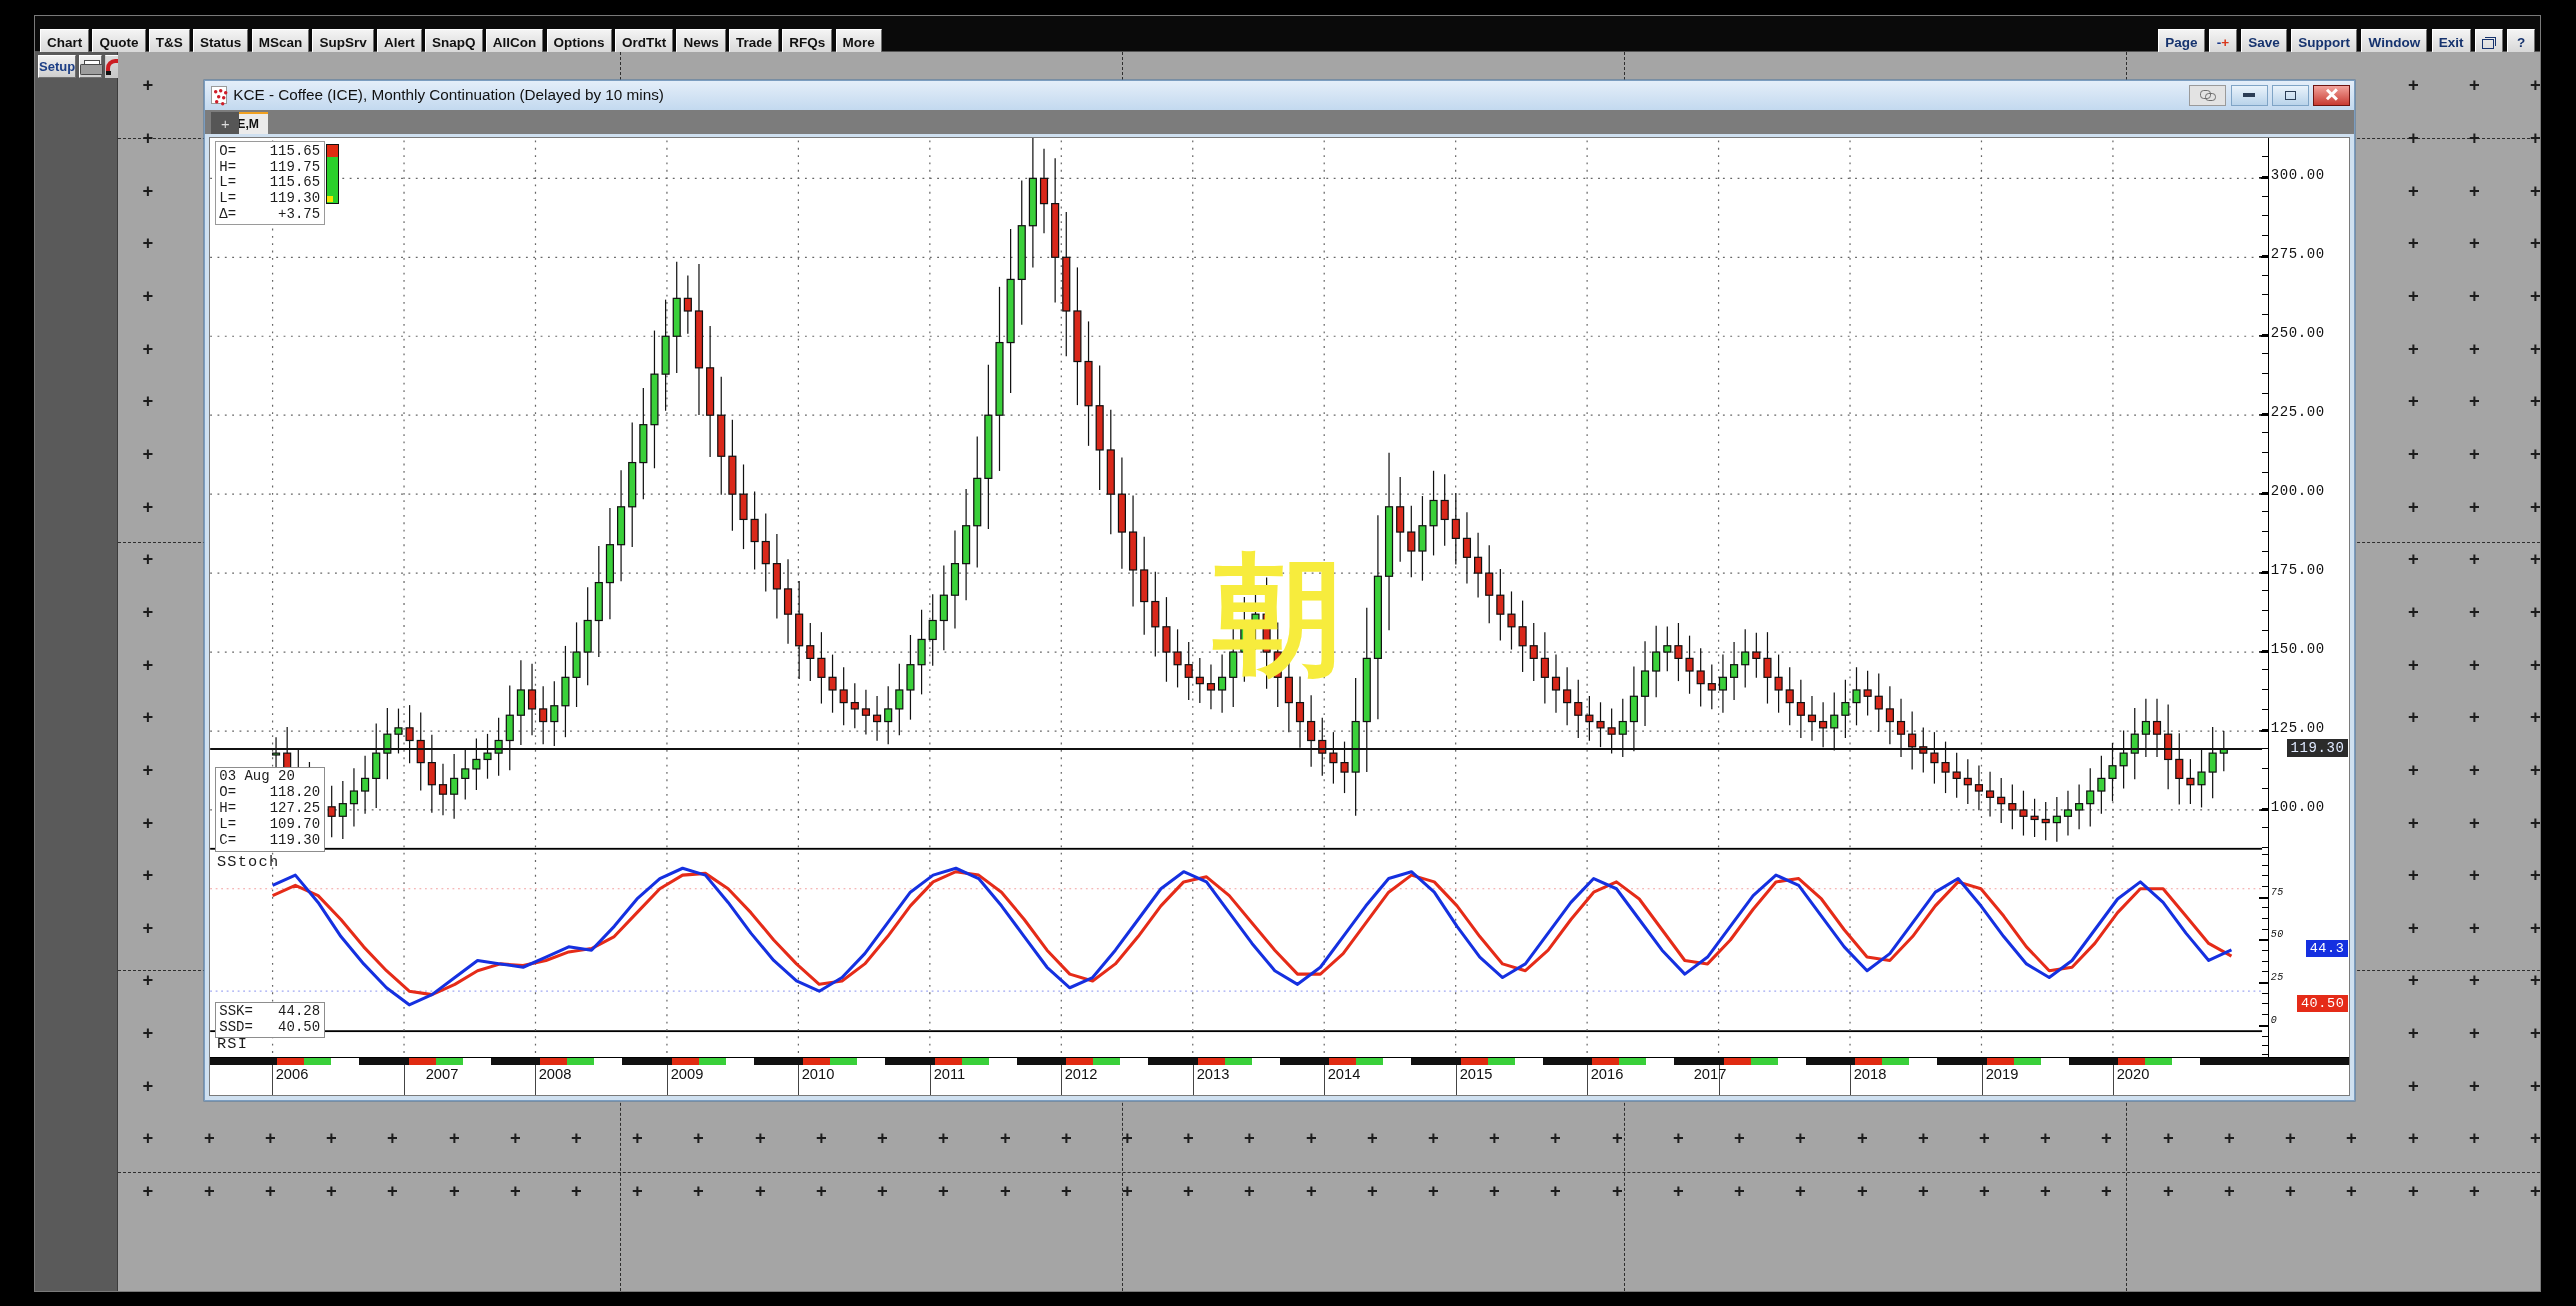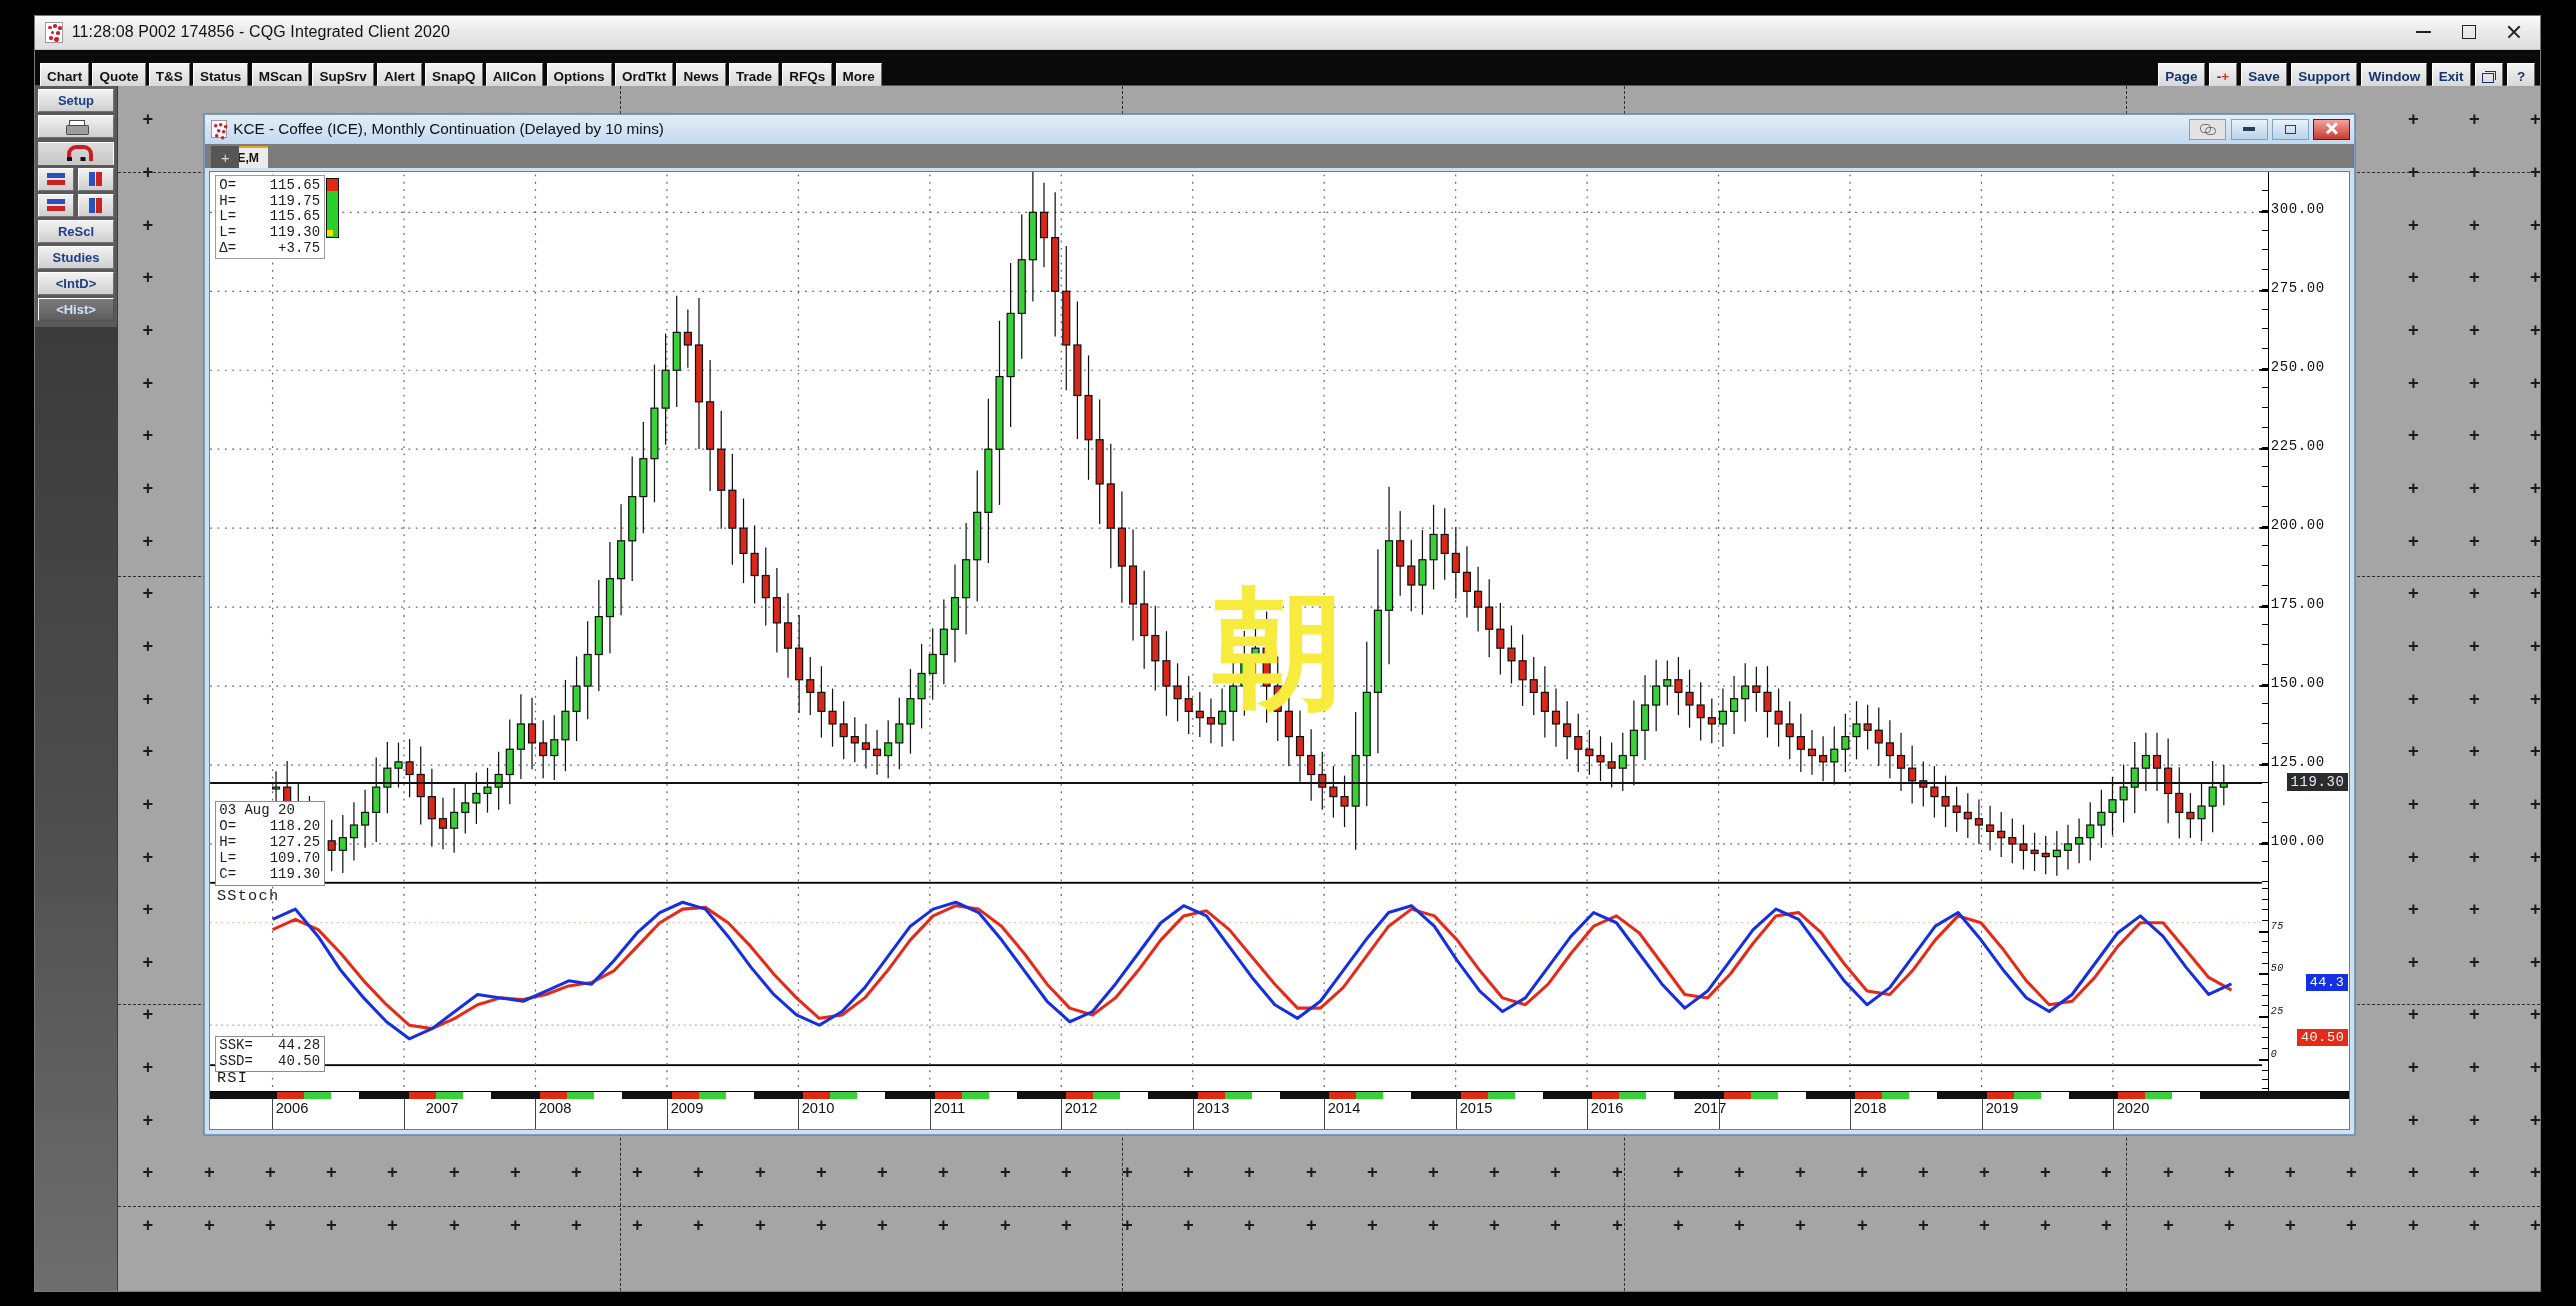--- a/index.html
+++ b/index.html
@@ -73,21 +73,21 @@
   .pm-ico{font-size:13.5px;font-weight:bold;}
   .pm-ico .m{color:#1b3a8c;} .pm-ico .p{color:#d9361a;}
   .restore-ico{ width:13.5px;height:12.2px;position:relative;}
   .restore-ico:before{content:"";position:absolute;left:0;bottom:0;width:9.8px;height:8px;border:1.2px solid #16336e;}
   .restore-ico:after{content:"";position:absolute;right:0;top:0;width:9.8px;height:8px;border:1.2px solid #16336e;border-bottom:none;border-left:none;}
 
   
   .workarea{ flex:1; display:flex; background:#8d8d8d; overflow:hidden; position:relative;}
   .sidebar{
     width:83px; min-width:83px; background:#5a5a5a; padding:3.7px 3.1px;
-    display:flex;flex-direction:column;gap:3.1px;
+    display:flex;flex-direction:row;gap:3.1px;
     border-right:1.2px solid #3c3c3c;
   }
   .sb-btn{
     height:23px;background:linear-gradient(180deg,#f2f2f2,#cfcfcf);
     border:1.2px solid;border-color:#ffffff #717171 #717171 #ffffff;
     display:flex;align-items:center;justify-content:center;
     font-size:13px;font-weight:bold;color:#1d3f86;
   }
   .sb-row{display:flex;gap:3.1px;}
   .sb-row .sb-btn{flex:1;}
@@ -229,43 +229,20 @@
     content:"";position:absolute;inset:2.4px;
     background:repeating-linear-gradient(135deg,#8f8f8f 0 1.8px,transparent 1.8px 4.9px);
   }
 </style>
 </head>
 <body>
 
 <div class="app">
   <div class="win-frame">
 
-    <div class="titlebar">
-      <div class="app-icon">
-        <i></i>
-          <i></i>
-          <i></i>
-          <i></i>
-          <i></i>
-          <i></i>
-          <i></i>
-      </div>
-      <div class="title-text">11:28:08   P002   174856 - CQG Integrated Client 2020</div>
-      <div class="win-btns">
-        <div class="win-btn">
-            <div class="gl-min"></div>
-          </div>
-        <div class="win-btn">
-            <div class="gl-max"></div>
-          </div>
-        <div class="win-btn close">
-            <div class="gl-close"></div>
-          </div>
-      </div>
-    </div>
 
     <div class="toolbar">
       <div class="tb-btn">Chart</div>
       <div class="tb-btn">Quote</div>
       <div class="tb-btn">T&amp;S</div>
       <div class="tb-btn">Status</div>
       <div class="tb-btn">MScan</div>
       <div class="tb-btn">SupSrv</div>
       <div class="tb-btn">Alert</div>
       <div class="tb-btn">SnapQ</div>

